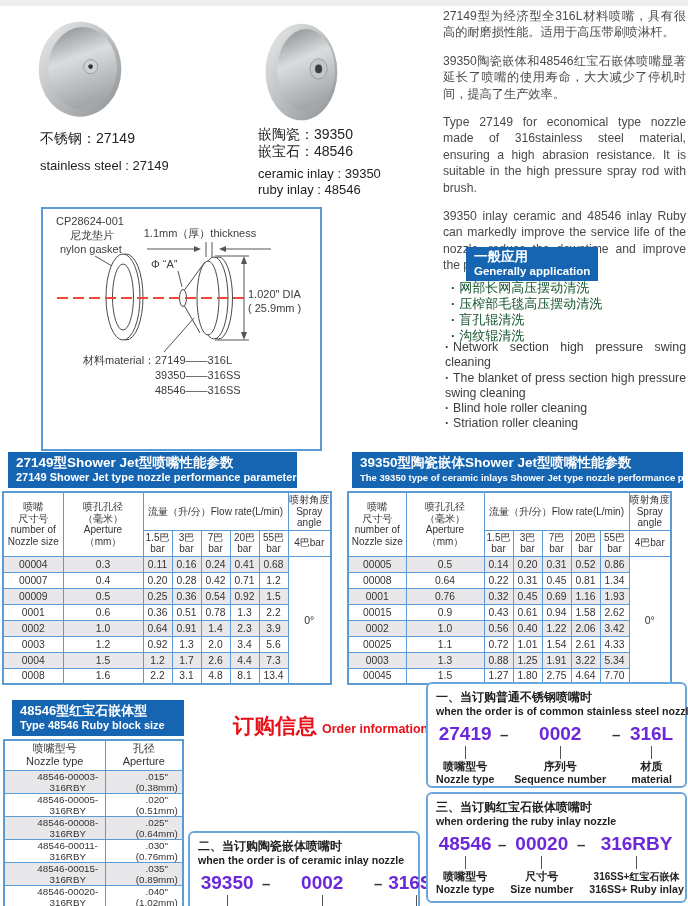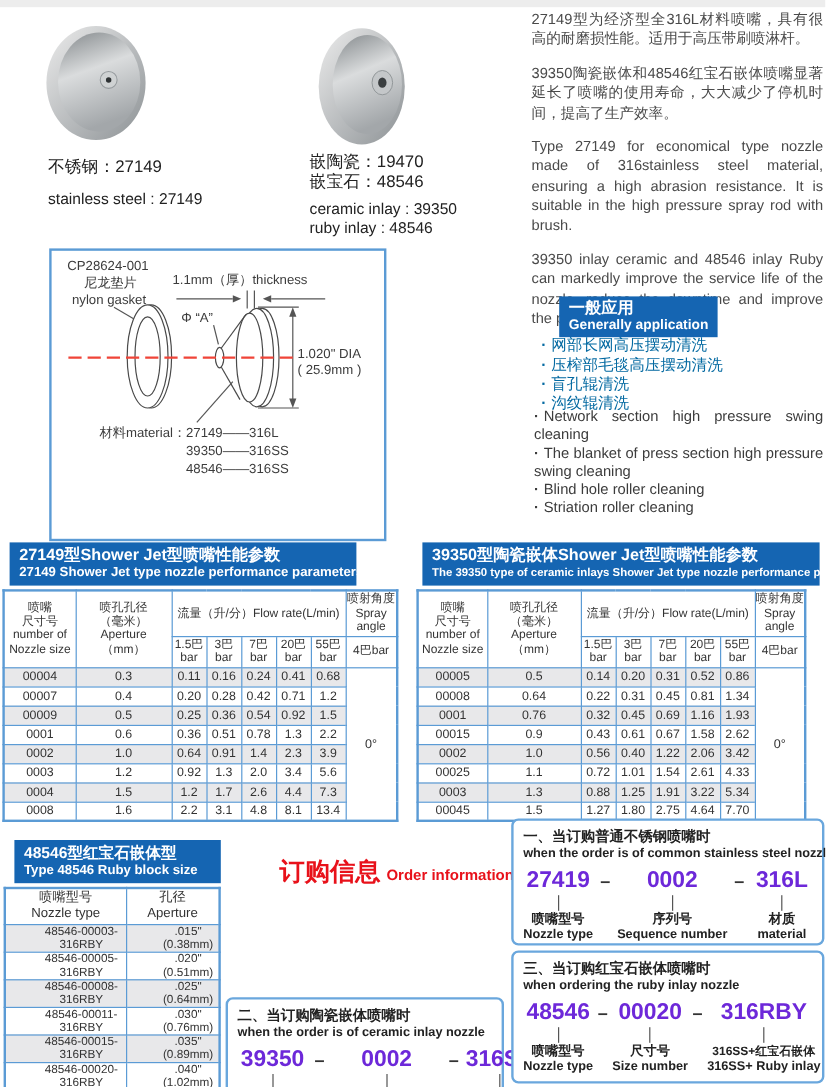--- a/index.html
+++ b/index.html
@@ -19,21 +19,21 @@
 
   
   .drawbox { position:absolute; left:41px; top:207px; width:281px; height:244px; border:2px solid #5b9bd5; background:#fff; }
   .drawbox svg text { font-family:"Liberation Sans","DejaVu Sans",sans-serif; font-size:11px; fill:#3c3c3c; }
 
   
   .appbadge { position:absolute; left:466px; top:247px; background:#1565b2; color:#ffffff; padding:2px 8px 3px; }
   .appbadge .t1 { font-size:13.5px; font-weight:bold; line-height:16px; }
   .appbadge .t2 { font-size:11.5px; font-weight:bold; line-height:13px; }
   .applist { position:absolute; list-style:none; }
-  .applist.zh { left:451px; top:280px; width:232px; font-size:13px; line-height:16px; color:#0369a1; }
+  .applist.zh { left:451px; top:280px; width:232px; font-size:13px; line-height:16px; color:#14532d; }
   .applist.en { left:445px; top:340px; width:241px; font-size:12.3px; line-height:15.3px; color:#3c3c3c; }
   .applist.en li { text-align:justify; }
   .applist li::before { content:"·"; font-weight:bold; margin-right:4px; }
 
   
   .banner { position:absolute; background:#1565b2; color:#fff; padding:3px 8px 4px; }
   .banner .t1 { font-size:13.5px; font-weight:bold; line-height:16px; white-space:nowrap; }
   .banner .t2 { font-size:11px; font-weight:bold; line-height:13px; white-space:nowrap; }
   .banner .t2.small { font-size:9.5px; }
 
@@ -105,21 +105,21 @@
     <ellipse cx="54" cy="62" rx="37" ry="53" fill="url(#pg2)"></ellipse>
     <ellipse cx="70" cy="60" rx="11" ry="13" fill="#c4c7c9" stroke="#8f9496"></ellipse>
     <ellipse cx="70" cy="60" rx="4.5" ry="5.5" fill="#3a3e40"></ellipse>
   </svg>
 
   <div class="plabel" style="left:40px;top:130px;">
     <div class="zh">不锈钢：27149</div>
     <div class="en" style="margin-top:11px;">stainless steel : 27149</div>
   </div>
   <div class="plabel" style="left:258px;top:126px;">
-    <div class="zh">嵌陶瓷：19470</div>
+    <div class="zh">嵌陶瓷：39350</div>
     <div class="zh">嵌宝石：48546</div>
     <div class="en" style="margin-top:6px;">ceramic inlay : 39350</div>
     <div class="en">ruby inlay : 48546</div>
   </div>
 
   <div class="intro">
     <p>27149型为经济型全316L材料喷嘴，具有很高的耐磨损性能。适用于高压带刷喷淋杆。</p>
     <p>39350陶瓷嵌体和48546红宝石嵌体喷嘴显著延长了喷嘴的使用寿命，大大减少了停机时间，提高了生产效率。</p>
     <p>Type 27149 for economical type nozzle made of 316stainless steel material, ensuring a high abrasion resistance. It is suitable in the high pressure spray rod with brush.</p>
     <p>39350 inlay ceramic and 48546 inlay Ruby can markedly improve the service life of the nozzle, reduce the downtime and improve the production efficiency.</p>
@@ -381,21 +381,21 @@
           <td>0.45</td>
           <td>0.69</td>
           <td>1.16</td>
           <td>1.93</td>
         </tr>
         <tr>
           <td>00015</td>
           <td>0.9</td>
           <td>0.43</td>
           <td>0.61</td>
-          <td>0.67</td>
+          <td>0.94</td>
           <td>1.58</td>
           <td>2.62</td>
         </tr>
         <tr>
           <td>0002</td>
           <td>1.0</td>
           <td>0.56</td>
           <td>0.40</td>
           <td>1.22</td>
           <td>2.06</td>

